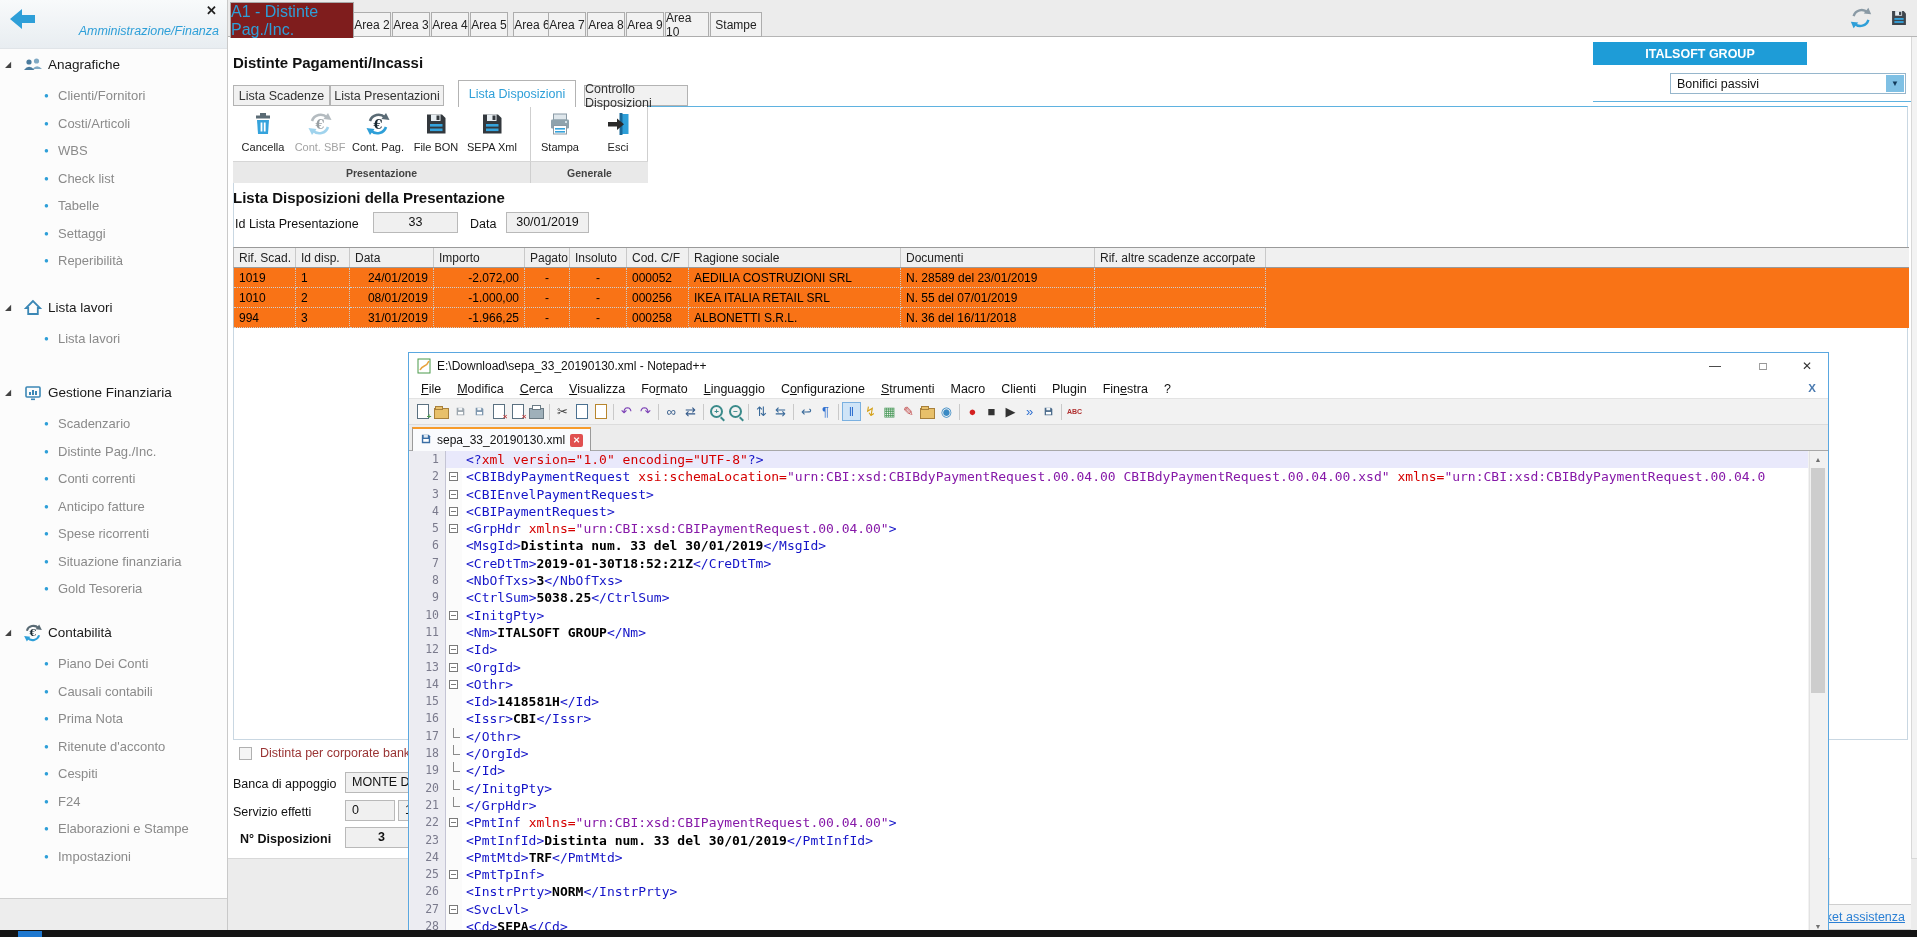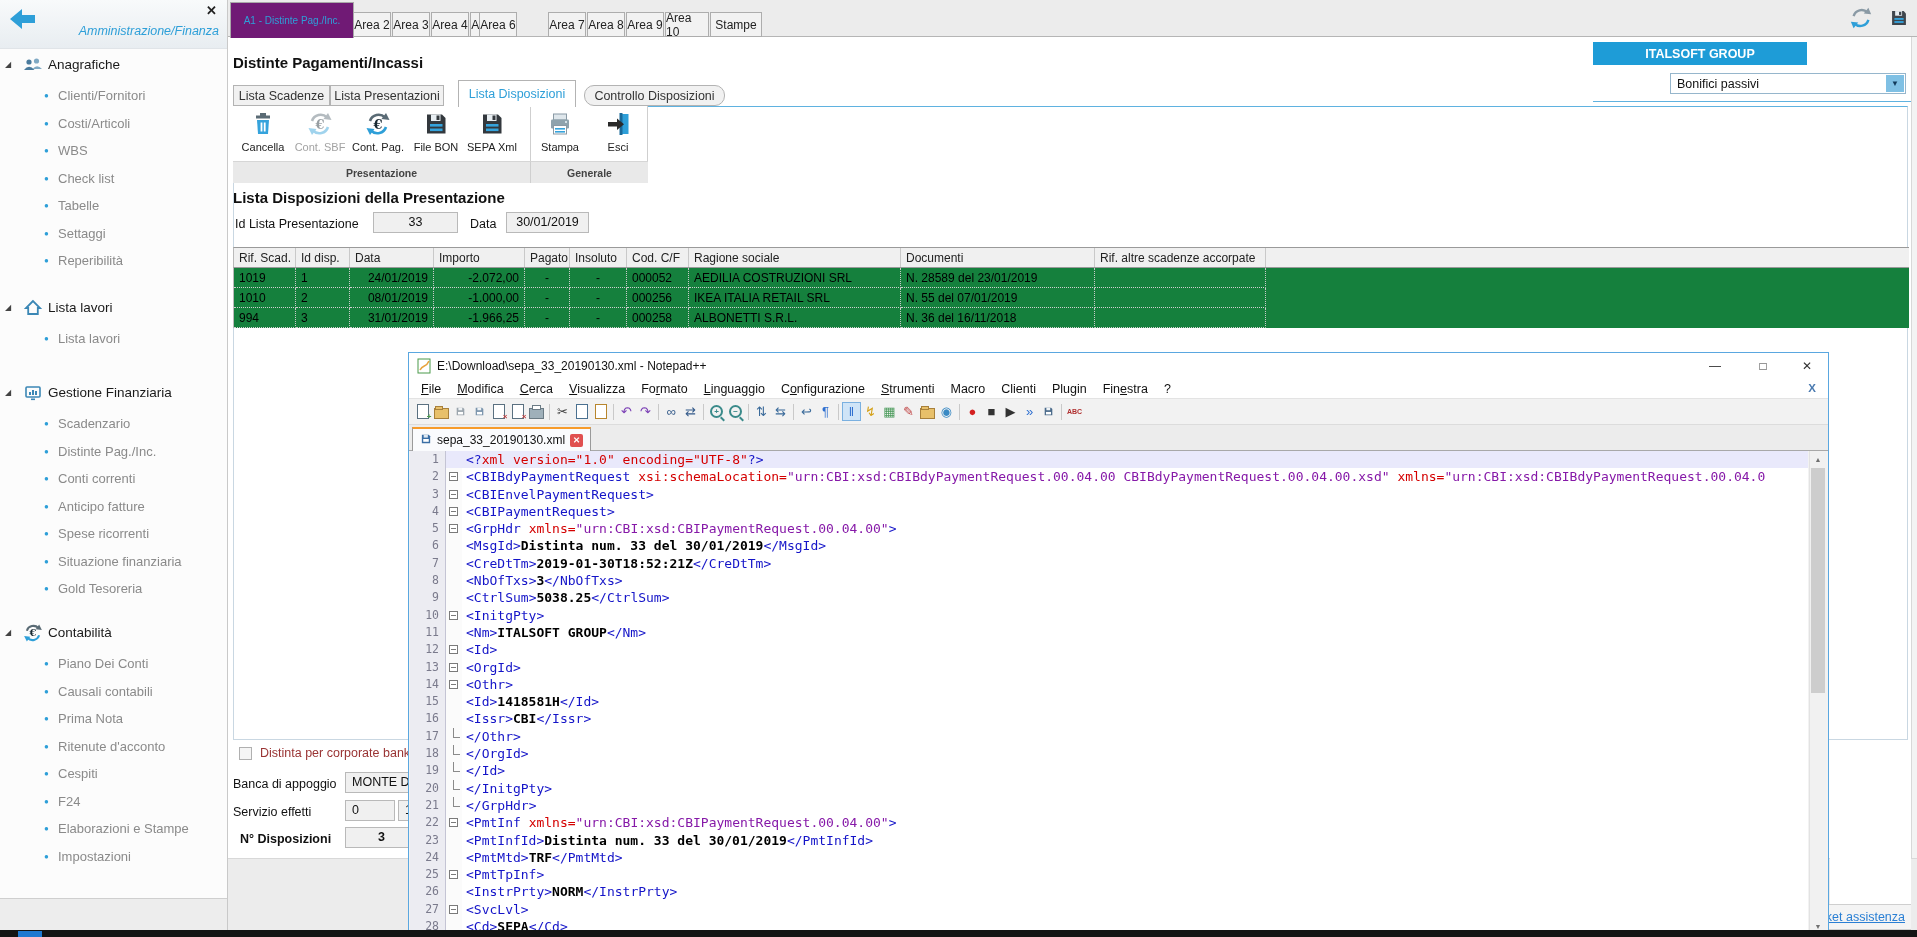--- a/index.html
+++ b/index.html
@@ -14,21 +14,21 @@
   .sb-title{position:absolute;right:8px;top:24px;font-style:italic;color:#2e9fd8;font-size:12.5px}
   .sb-group-label{position:absolute;font-size:13.5px;color:#1a1a1a;cursor:pointer}
   .sb-tri{position:absolute;font-size:8px;color:#444}
   .sb-gicon{position:absolute;width:20px;height:20px}
   .sb-item{position:absolute;left:58px;font-size:13px;color:#8a8a8a;cursor:pointer;white-space:nowrap}
   .sb-dot{position:absolute;left:44px;color:#2e9fd8;font-size:12px}
   .sb-footer{position:absolute;left:0;top:898px;width:227px;height:39px;background:#ededed;border-top:1px solid #cfcfcf}
 
   
   .tabbar{position:absolute;left:228px;top:0;width:1689px;height:37px;background:#ececec;border-bottom:1px solid #b5b5b5;box-sizing:border-box}
-  .tab-active{position:absolute;left:230px;top:2px;width:122px;height:35px;background:#701a75;border:1px solid #a9a9a9;border-bottom:none;color:#2e9fd8;font-size:10px;display:flex;align-items:center;justify-content:center;z-index:3;cursor:pointer}
+  .tab-active{position:absolute;left:230px;top:2px;width:122px;height:35px;background:#7f1d1d;border:1px solid #a9a9a9;border-bottom:none;color:#2e9fd8;font-size:16px;display:flex;align-items:center;justify-content:center;z-index:3;cursor:pointer}
   .tab{position:absolute;top:12px;height:25px;background:#f2f2f2;border:1px solid #adadad;box-sizing:border-box;font-size:12px;color:#222;display:flex;align-items:center;justify-content:center;cursor:pointer;z-index:2}
   .top-ico{position:absolute;cursor:pointer}
 
   
   .page-title{position:absolute;left:233px;top:54px;font-size:15px;font-weight:bold;color:#111}
   .banner{position:absolute;left:1593px;top:42px;width:214px;height:23px;background:#1e9cd7;color:#fff;font-weight:bold;font-size:12.5px;display:flex;align-items:center;justify-content:center}
   .typesel{position:absolute;left:1670px;top:73px;width:236px;height:21px;background:#fff;border:1px solid #96b6cc;box-sizing:border-box;font-size:12.5px;color:#111;display:flex;align-items:center;padding-left:6px;cursor:pointer}
   .typesel-btn{position:absolute;right:1px;top:1px;width:18px;height:17px;background:#7fc0e4;display:flex;align-items:center;justify-content:center;font-size:8px;color:#123a5a}
   .hline{position:absolute;left:1593px;top:101px;width:318px;height:1px;background:#5fb2e0}
   .rightstrip{position:absolute;left:1911px;top:37px;width:6px;height:893px;background:#f3f3f3;border-left:1px solid #d8d8d8}
@@ -52,21 +52,21 @@
   .sec-title{position:absolute;left:233px;top:189px;font-size:15px;font-weight:bold;color:#111}
   .flabel{position:absolute;font-size:12.5px;color:#111;white-space:nowrap}
   .fbox{position:absolute;background:#f0f0f0;border:1px solid #b9b9b9;box-sizing:border-box;font-size:12.5px;color:#111;text-align:center;line-height:19px;overflow:hidden;white-space:nowrap}
   .fbox.left{text-align:left;padding-left:6px}
 
   
   .tbl{position:absolute;left:233px;top:247px;z-index:1}
   .trow{display:flex}
   .th{height:21px;background:#f0f0f0;border-top:1px solid #9a9a9a;border-bottom:1px solid #9a9a9a;box-sizing:border-box}
   .th .tc{font-size:12px;color:#222;border-right:1px solid #c9c9c9}
-  .tr{height:20px;background:#15803d}
+  .tr{height:20px;background:#f97316}
   .tr .tc{font-size:12px;color:#000;border-right:1px dotted #c9c9c9;border-bottom:1px dotted #cfcfcf}
   .tc{display:flex;align-items:center;padding:0 5px;box-sizing:border-box;white-space:nowrap;overflow:hidden;flex:none}
   .tbl-left{border-left:1px solid #b9b9b9}
 
   
   .chk{position:absolute;left:239px;top:747px;width:13px;height:13px;background:#f5f5f5;border:1px solid #b0b0b0;box-sizing:border-box;cursor:pointer}
   .chk-label{position:absolute;left:260px;top:746px;font-size:12.5px;color:#993333}
   .graybottom{position:absolute;left:228px;top:858px;width:1689px;height:72px;background:#ececec;border-top:1px solid #d8d8d8}
   .whitepatch{position:absolute;left:1830px;top:858px;width:81px;height:46px;background:#fff}
   .assistbox{position:absolute;left:1781px;top:904px;width:130px;height:26px;background:#f4f4f4;border:1px solid #cfcfcf;border-right:none;box-sizing:border-box;display:flex;align-items:center;justify-content:flex-end;padding-right:6px;z-index:5}
@@ -212,21 +212,21 @@
     <div class="sb-footer"></div>
   </div>
 
   <div class="tabbar"></div>
   <div class="tab-active">A1 - Distinte Pag./Inc.</div>
   <div id="areatabs">
       <div class="tab" style="left: 353px; width: 38px;">Area 2</div>
       <div class="tab" style="left: 392px; width: 38px;">Area 3</div>
       <div class="tab" style="left: 431px; width: 38px;">Area 4</div>
       <div class="tab" style="left: 470px; width: 38px;">Area 5</div>
-      <div class="tab" style="left: 479px; width: 38px;">Area 6</div>
+      <div class="tab" style="left: 513px; width: 38px;">Area 6</div>
       <div class="tab" style="left: 548px; width: 38px;">Area 7</div>
       <div class="tab" style="left: 587px; width: 38px;">Area 8</div>
       <div class="tab" style="left: 626px; width: 38px;">Area 9</div>
       <div class="tab" style="left: 665px; width: 44px;">Area 10</div>
       <div class="tab" style="left: 710px; width: 52px;">Stampe</div>
     </div>
   <span class="top-ico" style="left:1849px;top:6px">
     <svg width="24" height="24" viewBox="0 0 26 26">
         <path d="M5 11 A9 9 0 0 1 20 7" stroke="#8a9aa5" stroke-width="2.6" fill="none"></path>
         <polygon points="21,2 24,9 16,8" fill="#8a9aa5"></polygon>
@@ -251,21 +251,21 @@
     <span class="typesel-btn">▼</span>
   </div>
   <div class="hline"></div>
   <div class="rightstrip"></div>
 
   <div class="panel"></div>
   <div id="subtabs">
       <div class="stab" style="left: 233px; width: 97px;">Lista Scadenze</div>
       <div class="stab" style="left: 330px; width: 114px;">Lista Presentazioni</div>
       <div class="stab active" style="left: 458px; width: 118px;">Lista Disposizioni</div>
-      <div class="stab" style="left: 584px; width: 141px; border-radius: 10px;">Controllo Disposizioni</div>
+      <div class="stab" style="left: 584px; width: 104px;">Controllo Disposizioni</div>
     </div>
 
   <div class="ribbon">
     <div id="ribbon-buttons">
         <div class="rbtn" style="left: 3px;">
           <div class="ric">
             <svg width="26" height="26" viewBox="0 0 26 26">
               <rect x="10" y="2" width="6" height="3" fill="#5a6b75"></rect>
               <rect x="6" y="4.5" width="14" height="3" fill="#5a6b75"></rect>
               <path d="M7 9 h12 l-1 14 h-10 z" fill="#35a3dc"></path>

